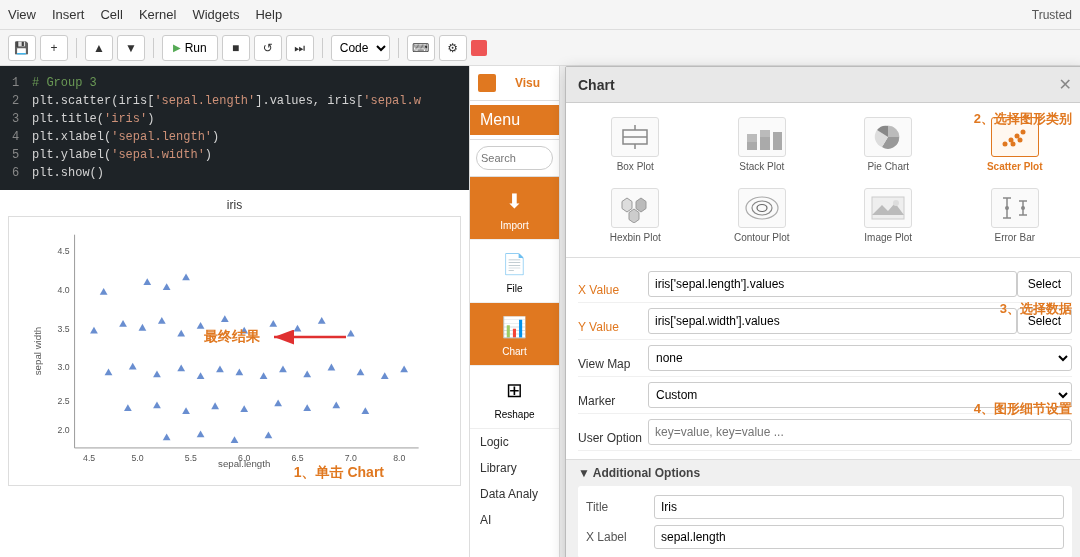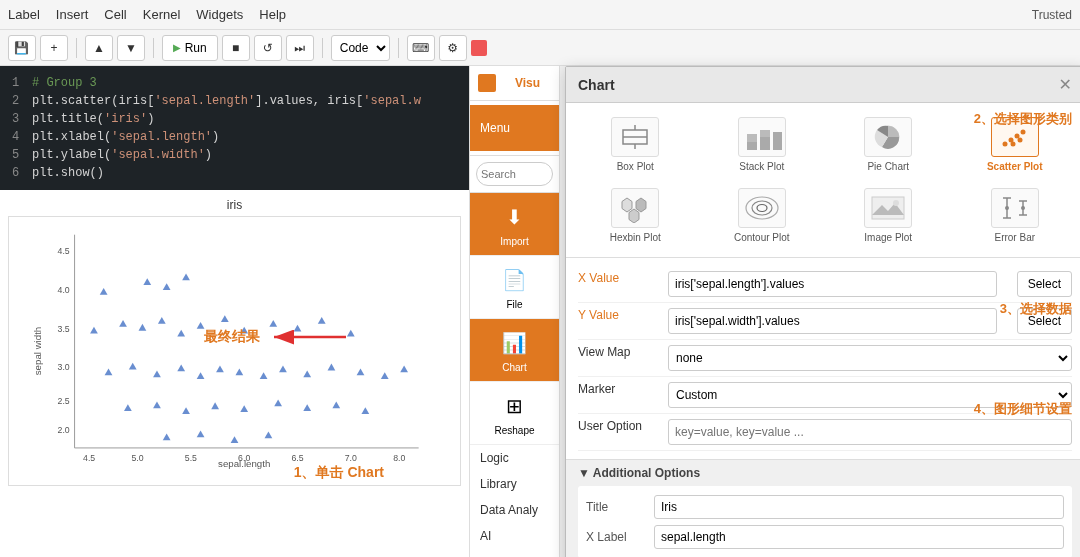--- a/index.html
+++ b/index.html
@@ -41,41 +41,41 @@
 
     
     .chart-types { display: grid; grid-template-columns: repeat(4, 1fr); gap: 4px; padding: 8px; background: white; border-bottom: 1px solid #ddd; }
     .chart-type-item { display: flex; flex-direction: column; align-items: center; padding: 6px 4px; cursor: pointer; border-radius: 3px; font-size: 10px; color: #555; gap: 4px; }
     .chart-type-item.active { color: #e07820; font-weight: bold; }
     .chart-icon { width: 48px; height: 40px; border: 1px solid #ddd; border-radius: 3px; display: flex; align-items: center; justify-content: center; background: #fafafa; }
     .chart-type-item.active .chart-icon { border-color: #e07820; background: #fff8f0; }
 
     
     .form-section { padding: 8px 12px; background: white; }
-    .form-row { display: flex; align-items: flex-start; padding: 5px 0; border-bottom: 1px solid #f0f0f0; gap: 20px; }
+    .form-row { display: flex; align-items: flex-end; padding: 5px 0; border-bottom: 1px solid #f0f0f0; gap: 0; }
     .form-label { width: 70px; font-size: 12px; color: #333; flex-shrink: 0; }
     .form-label.highlight { color: #e07820; font-weight: 500; }
     .form-input { flex: 1; height: 26px; border: 1px solid #ccc; border-radius: 3px; padding: 0 6px; font-size: 12px; background: white; }
     .form-select { flex: 1; height: 26px; border: 1px solid #ccc; border-radius: 3px; padding: 0 3px; font-size: 12px; background: white; }
     .form-btn { height: 26px; padding: 0 10px; border: 1px solid #ccc; background: white; border-radius: 3px; font-size: 12px; cursor: pointer; }
 
     
     .additional-section { padding: 6px 12px; background: #f0f0f0; border-top: 1px solid #ddd; }
     .section-header { font-size: 12px; font-weight: 600; color: #444; display: flex; align-items: center; gap: 4px; margin-bottom: 6px; cursor: pointer; }
     .additional-form { background: white; padding: 6px 8px; border-radius: 3px; }
     .add-row { display: flex; align-items: center; padding: 3px 0; gap: 8px; }
     .add-label { width: 60px; font-size: 12px; color: #555; }
     .add-input { flex: 1; height: 24px; border: 1px solid #ccc; border-radius: 3px; padding: 0 6px; font-size: 12px; background: white; }
 
     
     .chinese-ann { position: absolute; font-size: 14px; color: #e07820; font-weight: bold; white-space: nowrap; }
     .vis-header { padding: 8px; font-size: 12px; font-weight: bold; color: #e07820; display: flex; align-items: center; gap: 19px; border-bottom: 1px solid #ddd; background: white; }
     .vis-icon { width: 18px; height: 18px; background: #e07820; border-radius: 2px; }
     .vis-menu { padding: 4px 0; border-bottom: 1px solid #ddd; }
-    .vis-menu-item { padding: 16px 10px; font-size: 12px; color: #333; cursor: pointer; }
+    .vis-menu-item { padding: 6px 10px; font-size: 16px; color: #333; cursor: pointer; }
     .vis-menu-item.active { background: #e07820; color: white; }
     .vis-search { padding: 6px; border-bottom: 1px solid #ddd; }
     .vis-search input { width: 100%; height: 24px; border: 1px solid #ccc; border-radius: 12px; font-size: 11px; padding: 0 4px; }
     .vis-section-items { display: flex; flex-direction: column; }
     .vis-section-label { padding: 6px 10px; font-size: 12px; color: #333; cursor: pointer; }
 
     
     .apps-item { display: flex; flex-direction: column; align-items: center; padding: 8px 6px; cursor: pointer; gap: 3px; border-bottom: 1px solid #eee; }
     .apps-item.active { background: #e07820; color: white; }
     .apps-icon { width: 32px; height: 32px; display: flex; align-items: center; justify-content: center; font-size: 20px; }
@@ -83,21 +83,21 @@
 
     .notebook-wrapper { position: relative; }
 
     
     .vis-sidebar { width: 90px; background: white; border-right: 1px solid #ddd; display: flex; flex-direction: column; flex-shrink: 0; }
   </style>
 </head>
 <body>
 
 <div class="menubar">
-  <span class="menubar-item">Label</span>
+  <span class="menubar-item">View</span>
   <span class="menubar-item">Insert</span>
   <span class="menubar-item">Cell</span>
   <span class="menubar-item">Kernel</span>
   <span class="menubar-item">Widgets</span>
   <span class="menubar-item">Help</span>
   <span class="trusted-badge">Trusted</span>
 </div>
 
 <div class="toolbar">
   <button class="toolbar-btn">💾</button>

